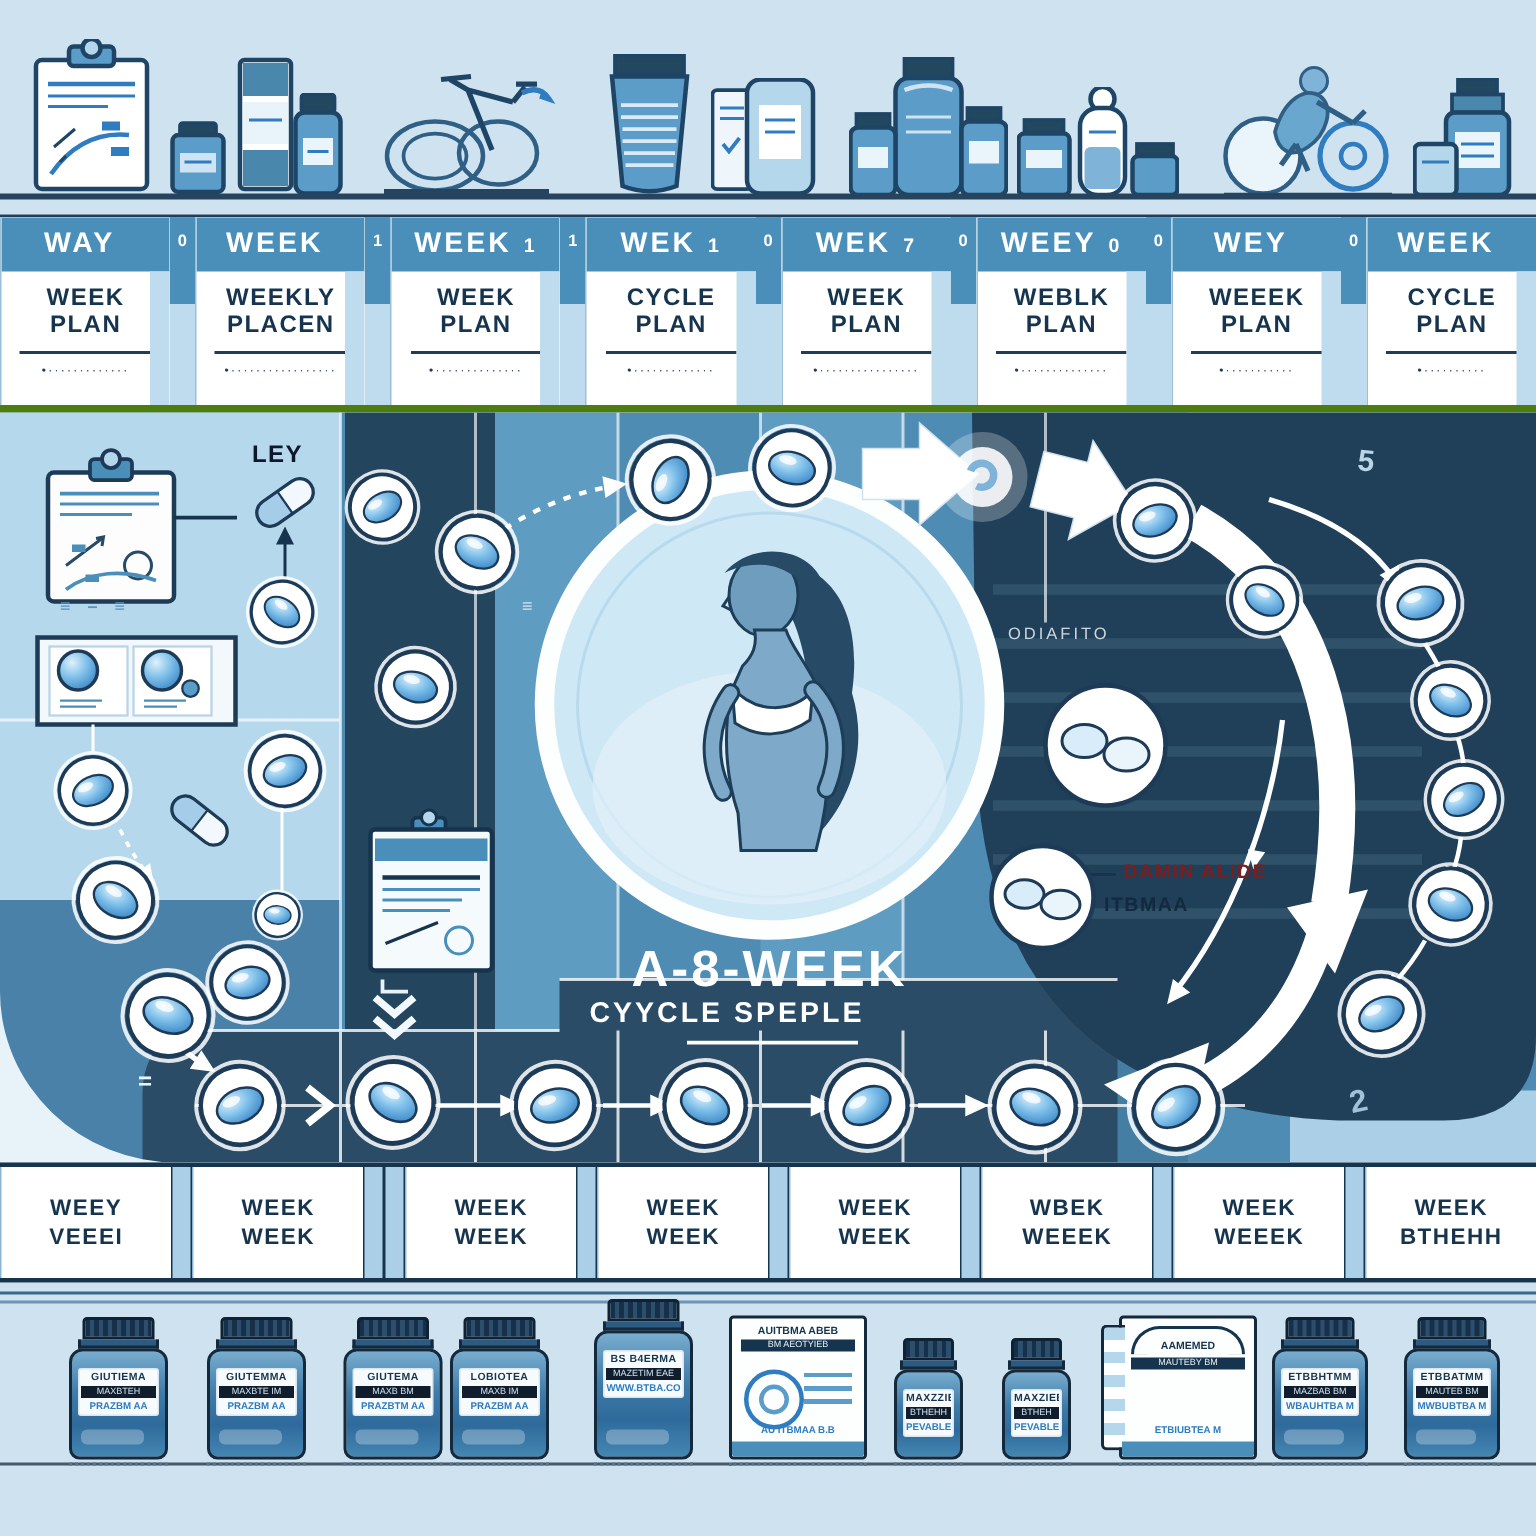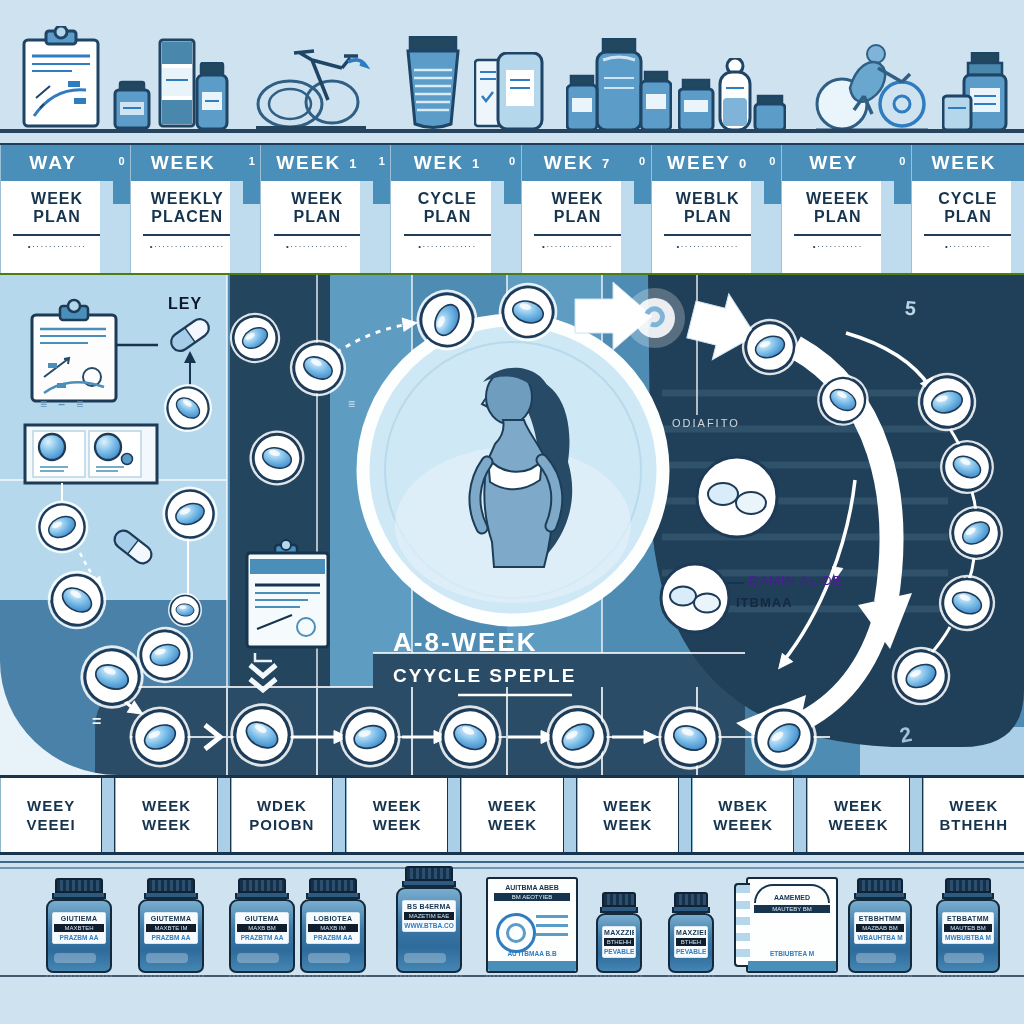--- a/index.html
+++ b/index.html
@@ -6,21 +6,21 @@
   body{width:1024px;height:1024px;position:relative;background:#cfe2ef;overflow:hidden;
        font-family:"Liberation Sans", sans-serif;}
   .abs{position:absolute;}
 
   
   #top-shelf{left:0;top:0;width:1024px;height:143px;background:#cfe2ef;}
   #top-shelf .shelf-line{left:0;top:129px;width:1024px;height:4px;background:#27445f;}
 
   
   #header-band{left:0;top:143px;width:1024px;height:132px;background:#f7fbfd;
-               border-top:2px solid #1f3d5a;border-bottom:2px solid #4d7c0f;
+               border-top:2px solid #1f3d5a;border-bottom:5px solid #4d7c0f;
                display:flex;box-sizing:border-box;}
   .hcol{flex:1 1 0;position:relative;background:#ffffff;border-left:1px solid #9dbfd6;overflow:hidden;}
   .hbar{height:36px;background:#4a8fb9;color:#ffffff;display:flex;align-items:center;
         justify-content:center;gap:8px;font-weight:bold;font-size:19px;letter-spacing:2px;}
   .hnum{font-size:13px;font-weight:bold;}
   .hbody{margin-top:9px;text-align:center;color:#16344e;font-weight:bold;font-size:16px;
          line-height:1.15;letter-spacing:1px;}
   .hrule{width:78%;height:2px;background:#1f3d5a;margin:7px auto 0 auto;}
   .hdots{margin-top:6px;text-align:center;font-size:8px;letter-spacing:1.5px;color:#1f3d5a;white-space:nowrap;overflow:hidden;}
   .hstrip{position:absolute;right:0;top:36px;bottom:0;width:13px;background:#bfdcee;}
@@ -28,25 +28,25 @@
         display:flex;justify-content:center;color:#fff;font-weight:bold;font-size:11px;padding-top:10px;box-sizing:border-box;}
 
   
   #main{left:0;top:275px;width:1024px;height:500px;}
   .olabel{position:absolute;pointer-events:none;}
   #key-label{left:150px;top:20px;width:70px;text-align:center;color:#0f172a;font-weight:bold;
              font-size:16px;letter-spacing:1px;}
   #key-marks{left:40px;top:122px;width:110px;color:#5b93b8;font-size:12px;letter-spacing:4px;font-weight:bold;}
   #mid-mark{left:348px;top:122px;color:#cfe4f2;font-size:12px;font-weight:bold;}
   #panel-note{left:672px;top:142px;width:140px;color:rgba(255,255,255,0.78);font-size:11px;letter-spacing:2px;}
-  #center-title{left:393px;top:352px;width:240px;color:#ffffff;font-weight:bold;
-                font-size:26px;letter-spacing:2px;}
+  #center-title{left:393px;top:352px;width:240px;text-align:center;color:#ffffff;font-weight:bold;
+                font-size:34px;letter-spacing:2px;}
   #center-subtitle{left:393px;top:390px;width:240px;text-align:left;color:#ffffff;font-weight:bold;
                    font-size:19px;letter-spacing:2px;}
-  #pill-note-1{left:749px;top:298px;color:#4c1d95;font-weight:normal;font-size:13px;letter-spacing:1px;}
+  #pill-note-1{left:749px;top:298px;color:#7f1d1d;font-weight:bold;font-size:13px;letter-spacing:1px;}
   #pill-note-2{left:736px;top:320px;color:#12293f;font-weight:bold;font-size:13px;letter-spacing:1px;}
   #glyph-top-right{left:905px;top:22px;color:#b8d4e6;font-size:20px;font-weight:bold;transform:rotate(6deg);}
   #glyph-bottom-right{left:900px;top:448px;color:#9fc2d8;font-size:21px;font-weight:bold;transform:rotate(-12deg);}
   #glyph-equals{left:92px;top:438px;color:#eaf4fb;font-size:16px;font-weight:bold;}
 
   
   #bottom-band{left:0;top:775px;width:1024px;height:80px;background:#ffffff;
                border-top:3px solid #16344e;border-bottom:3px solid #16344e;
                display:flex;box-sizing:border-box;}
   .bcol{flex:1 1 0;background:#fff;border-left:1px solid #8fb6cf;display:flex;flex-direction:column;
@@ -577,24 +577,20 @@
   <div class="bcol">
       <div>WEEY</div>
       <div>VEEEI</div>
     </div>
   <div class="bsep"></div>
   <div class="bcol">
       <div>WEEK</div>
       <div>WEEK</div>
     </div>
   <div class="bsep"></div>
-  <div class="bcol">
-      <div>WDEK</div>
-      <div>POIOBN</div>
-    </div>
   <div class="bsep"></div>
   <div class="bcol">
       <div>WEEK</div>
       <div>WEEK</div>
     </div>
   <div class="bsep"></div>
   <div class="bcol">
       <div>WEEK</div>
       <div>WEEK</div>
     </div>

